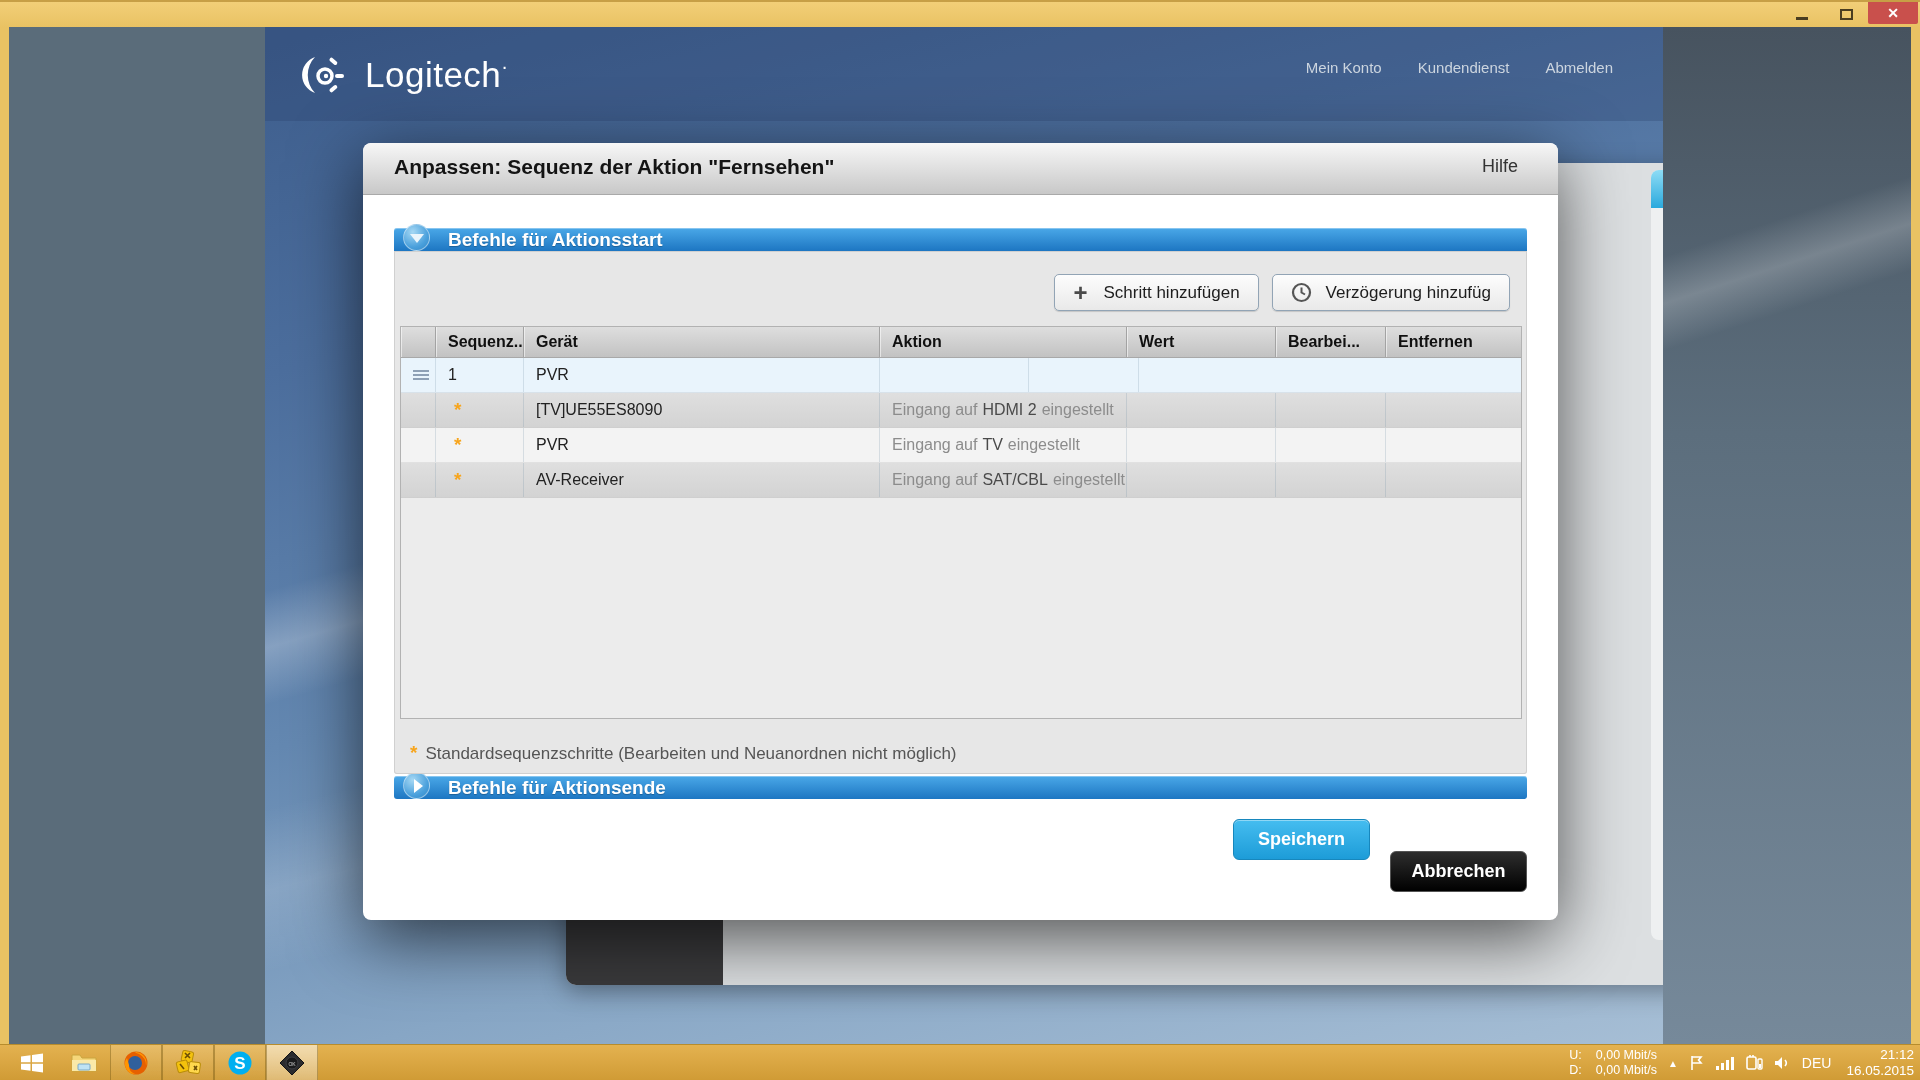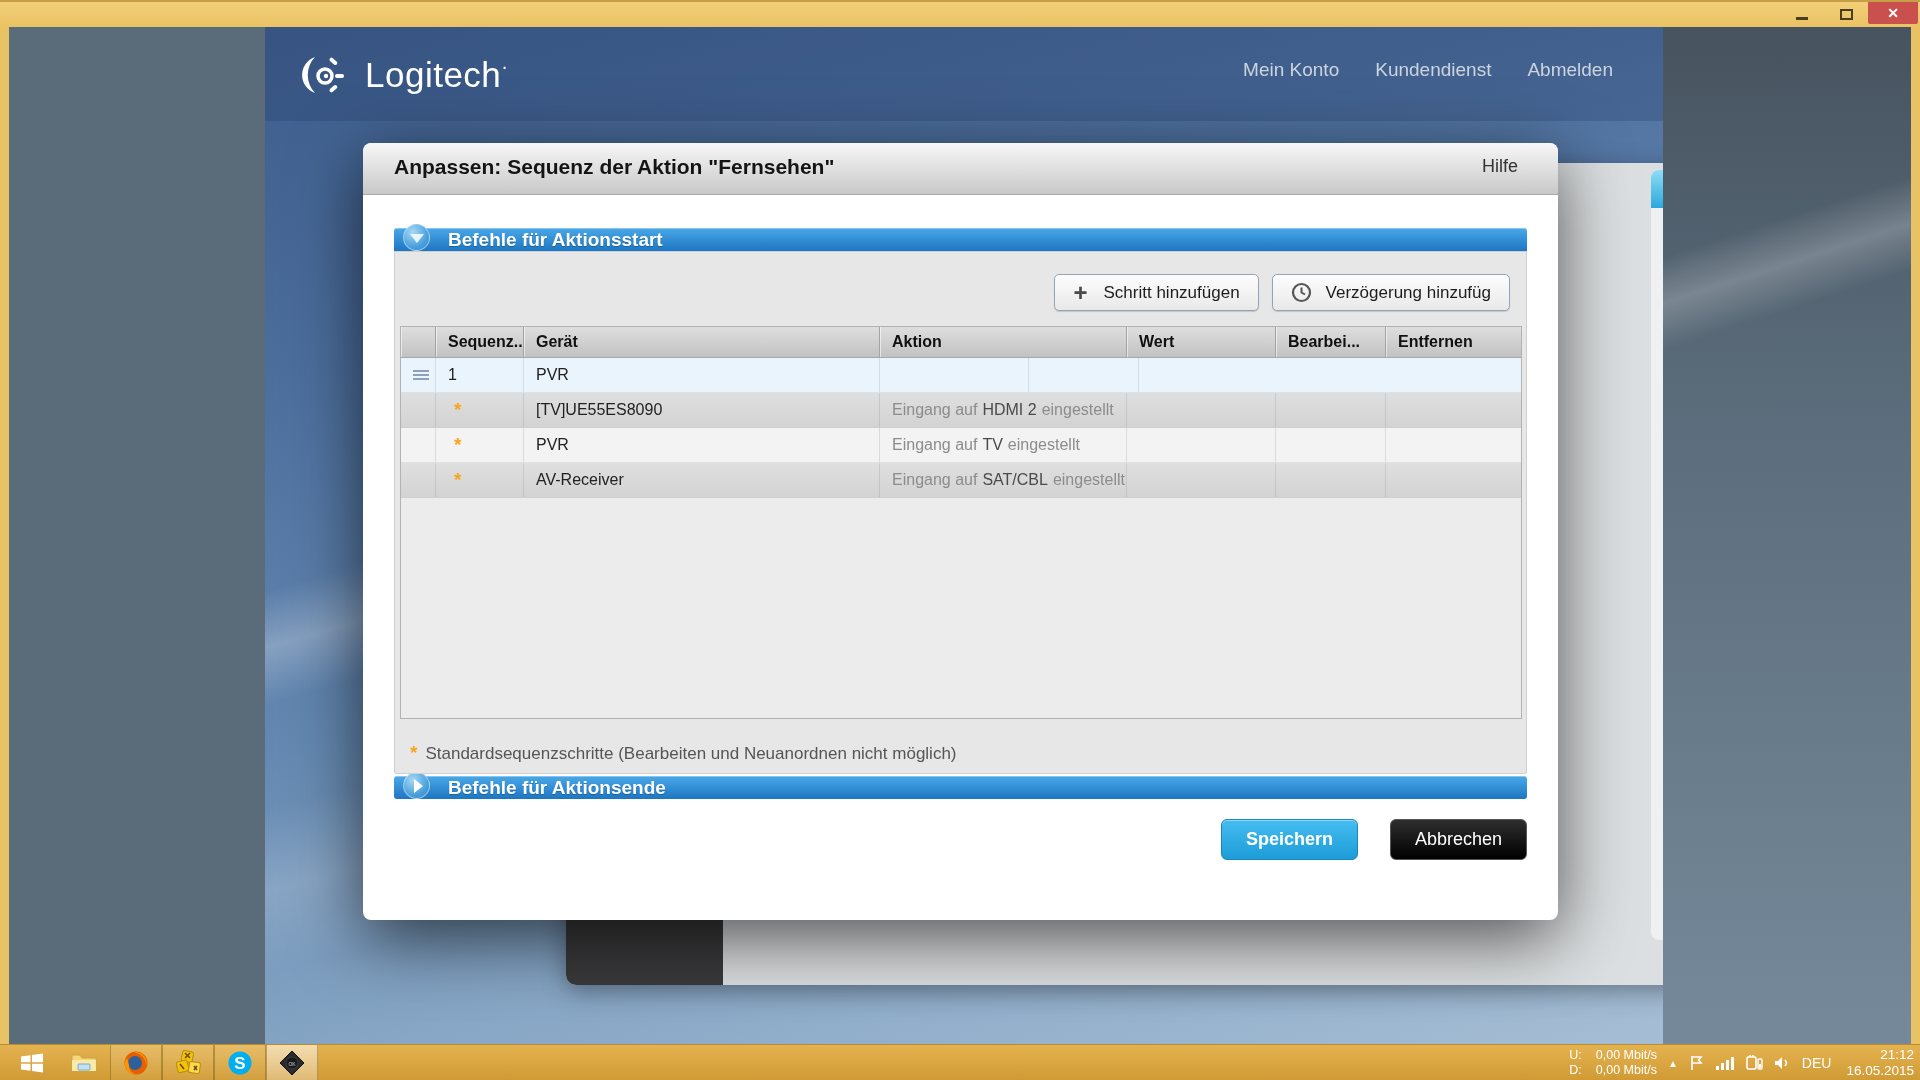--- a/index.html
+++ b/index.html
@@ -35,21 +35,21 @@
   .app-column::after { content:""; position:absolute; left:-20%; top:60%; width:140%; height:160px;
     background:linear-gradient(rgba(255,255,255,0),rgba(255,255,255,0.15),rgba(255,255,255,0)); transform:rotate(-14deg); }
 
   
   .app-header { position:absolute; left:0; top:0; width:100%; height:94px;
     background:rgba(38,62,104,0.28); z-index:3; }
   .brand { position:absolute; left:36px; top:22px; display:flex; align-items:center; }
   .brand-text { color:#fff; font-size:35px; letter-spacing:0.5px; margin-left:12px; }
   .brand-dot { color:#fff; font-size:20px; vertical-align:top; }
   .app-nav { position:absolute; right:50px; top:32px; display:flex; gap:36px; }
-  .app-nav a { color:#ccd5df; font-size:19px; text-decoration:none; }
+  .app-nav a { color:#ccd5df; font-size:15px; text-decoration:none; }
 
   
   .page-panel { position:absolute; left:301px; top:136px; width:1353px; height:822px;
     background:#dcdfe1; border-radius:10px; z-index:4; box-shadow:0 6px 24px rgba(0,0,0,0.35); }
   .bg-sidebar { position:absolute; left:0; top:0; width:157px; height:100%;
     background:#3a3a3c; border-radius:10px 0 0 10px; overflow:hidden; }
   .bg-sidebar-title { color:#fff; font-size:25px; font-weight:bold; padding:20px 0 14px 22px; }
   .bg-side-item { position:relative; height:43px; line-height:43px; padding-left:30px;
     color:#d6d6d6; font-size:18px; font-weight:bold; border-top:1px solid rgba(255,255,255,0.07); }
   .bg-side-item.selected { background:#2ba7e0; color:#fff; border-top-color:transparent; }
@@ -107,25 +107,25 @@
   .row-std-b { background:#f3f3f3; }
   .grip { display:inline-block; width:16px; }
   .grip i { display:block; height:2px; background:#8ea0b5; margin:2px 0; }
   .asterisk { color:#f7a51d; font-size:19px; font-weight:bold; padding-left:6px; }
   .act-dim { color:#8c8c8c; }
   .act-strong { color:#4a4a4a; font-weight:normal; margin:0 5px; }
 
   .footnote { position:absolute; left:16px; bottom:10px; font-size:17px; color:#555; }
   .footnote .asterisk { padding-left:0; margin-right:8px; }
 
-  .dlg-footer { display:flex; justify-content:flex-end; gap:32px; margin-top:20px; }
+  .dlg-footer { display:flex; justify-content:flex-end; gap:20px; margin-top:20px; }
   .btn-save { width:137px; height:41px; background:linear-gradient(#45bdf0,#1d9cd8); border:1px solid #1787bd;
     border-radius:6px; color:#fff; font-size:18px; font-weight:bold; box-shadow:inset 0 1px 0 rgba(255,255,255,0.4); }
   .btn-cancel { width:137px; height:41px; background:linear-gradient(#2e2e2e,#000); border:1px solid #555;
-    border-radius:6px; color:#fff; font-size:18px; font-weight:normal; }
+    border-radius:6px; color:#fff; font-size:18px; font-weight:bold;margin-top:32px; }
 
   
   .taskbar { position:absolute; left:0; bottom:0; width:1920px; height:36px;
     background:linear-gradient(#e4b250,#d09b35); border-top:1px solid #b78c2c; z-index:20; }
   .tb-left { position:absolute; left:6px; top:0; height:36px; display:flex; align-items:stretch; }
   .tb-item { width:52px; display:flex; align-items:center; justify-content:center; }
   .tb-tile { border-left:1px solid rgba(120,90,20,0.45); border-right:1px solid rgba(120,90,20,0.45);
     background:linear-gradient(rgba(255,255,255,0.14),rgba(255,255,255,0.04)); }
   .tb-tile.active { background:linear-gradient(rgba(255,255,255,0.55),rgba(255,255,255,0.3)); }
   .tb-right { position:absolute; right:6px; top:0; height:36px; display:flex; align-items:center; gap:11px; color:#fff; }

